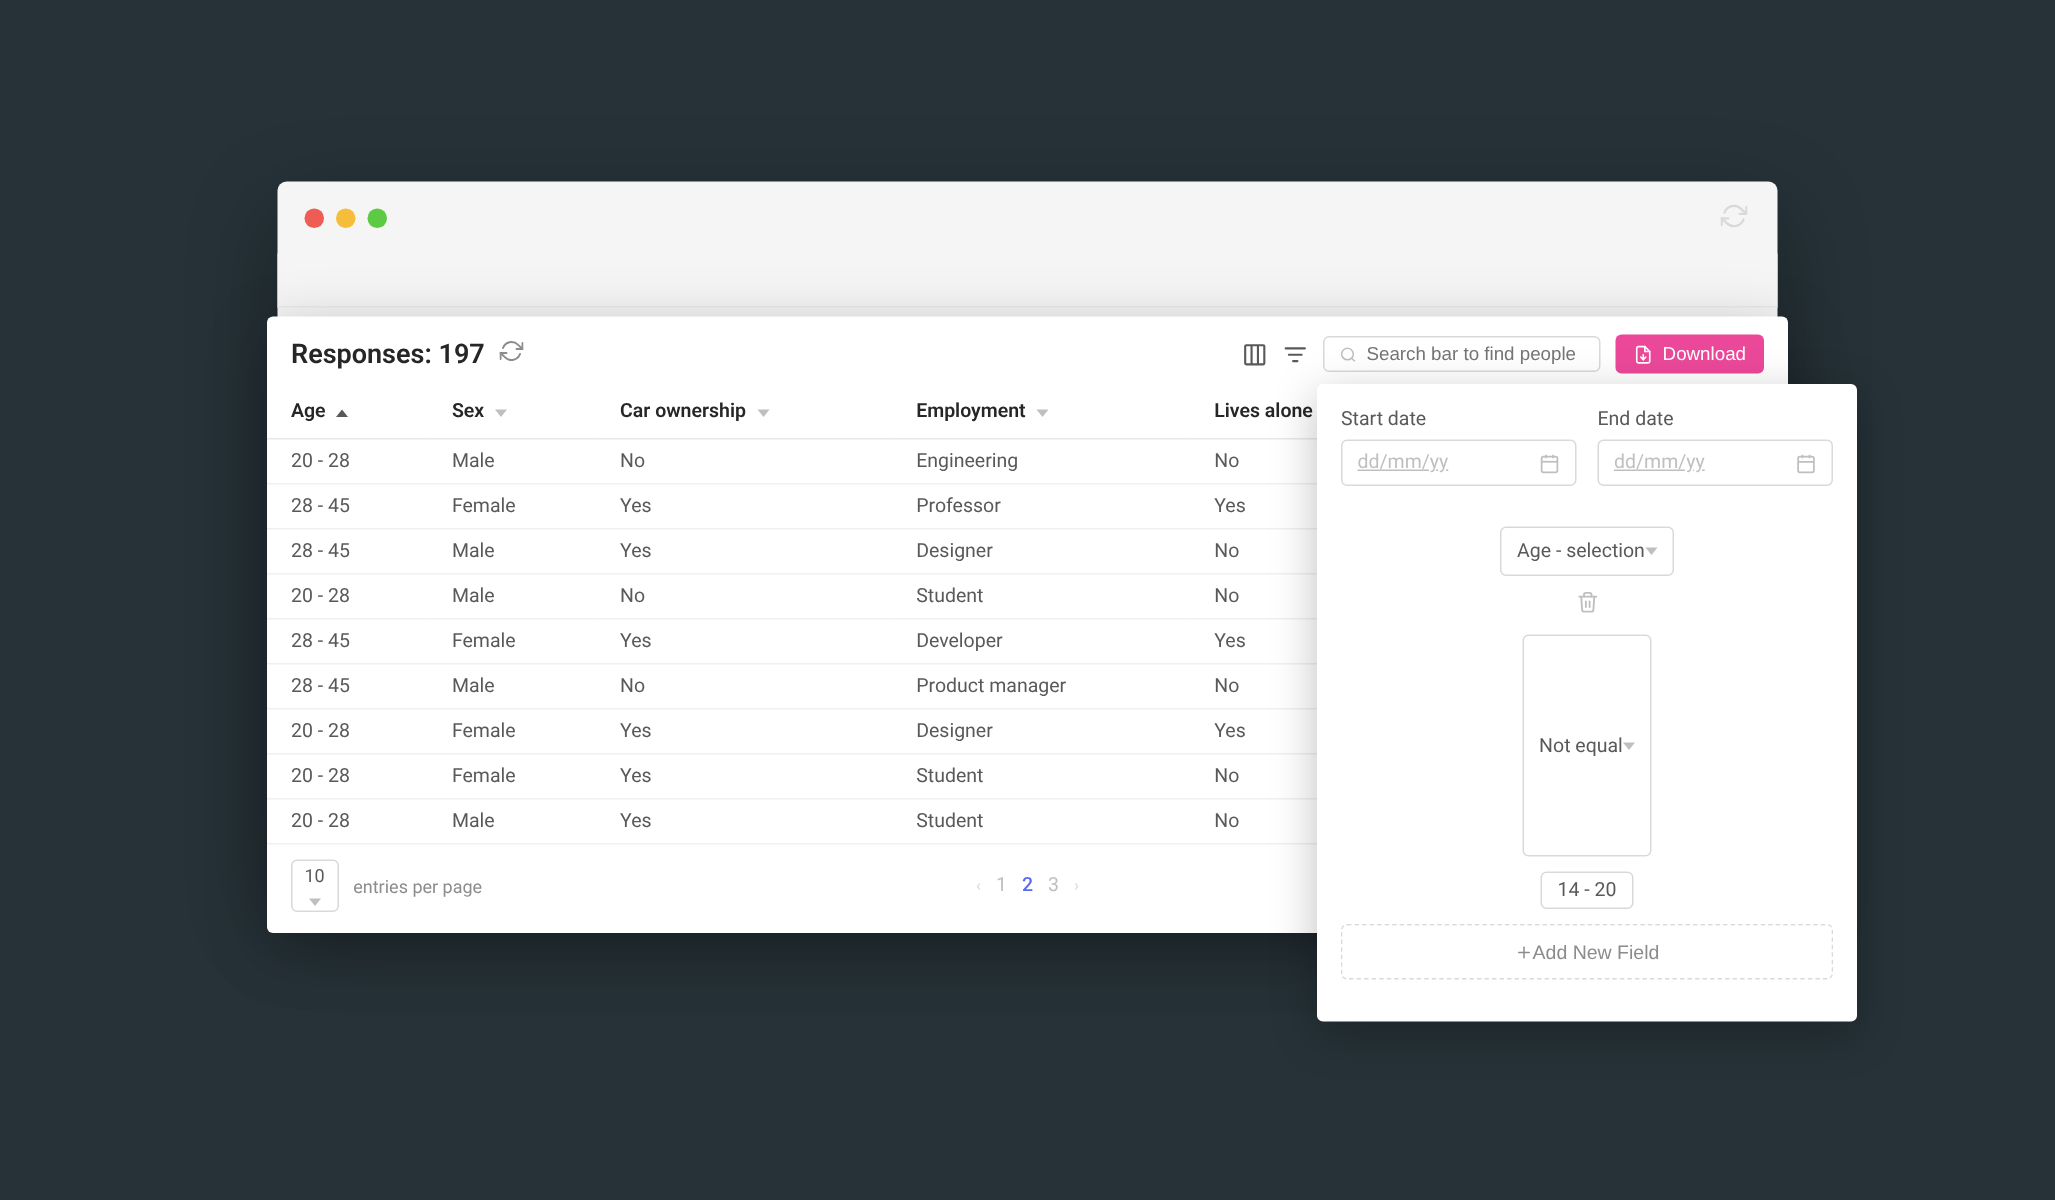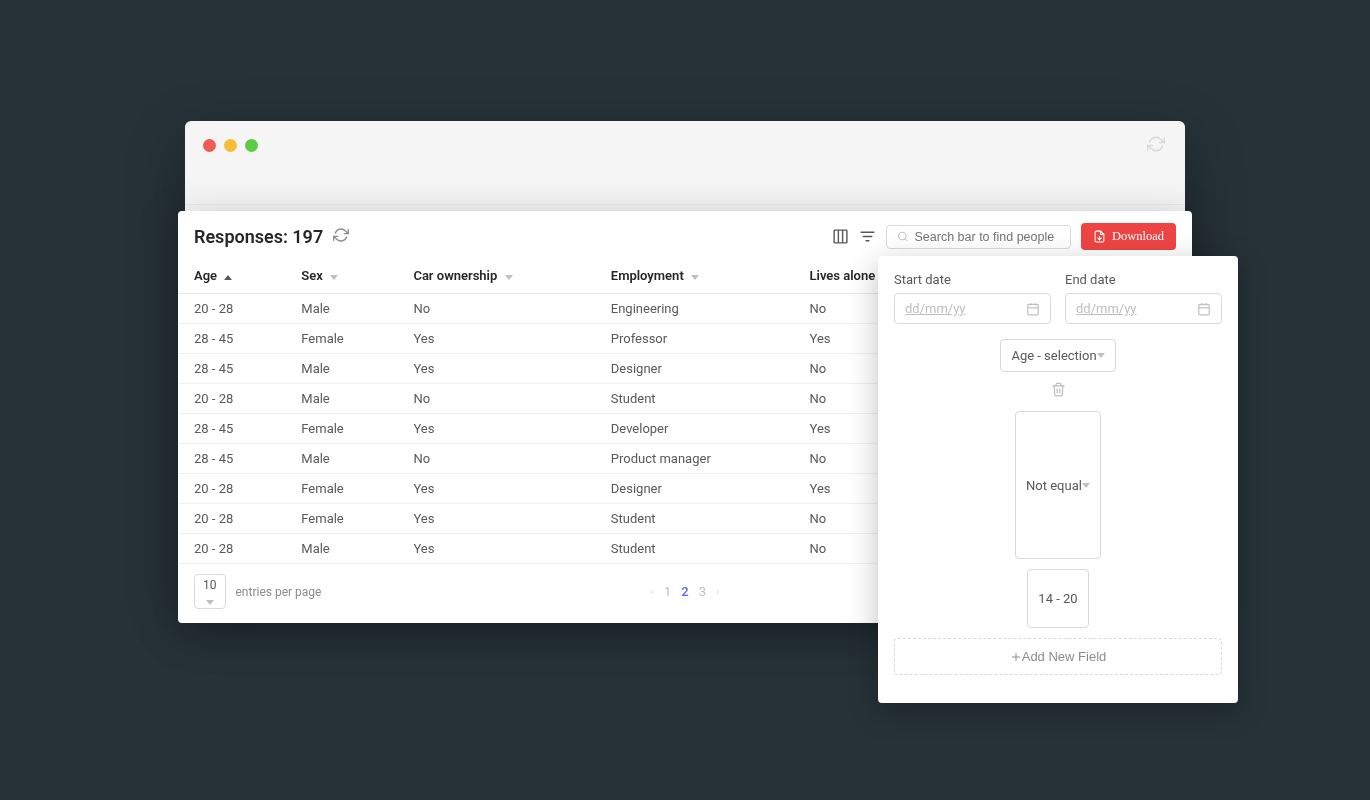--- a/index.html
+++ b/index.html
@@ -71,31 +71,30 @@
   border-radius: 4px;
   padding: 4px 10px;
   color: #bfbfbf;
   font-size: 12.5px;
   width: 185px;
 }
 .search-bar svg { color: #bfbfbf; }
 .search-bar input { border: none; outline: none; font-size: 12.5px; color: #595959; width: 100%; background: transparent; }
 
 .download-btn {
-  background: #ef4444;
+  background: #ec4899;
   color: #fff;
   border: none;
   border-radius: 4px;
   padding: 6px 12px;
   font-size: 12.5px;
   display: flex;
   align-items: center;
   gap: 6px;
   cursor: pointer;
-  font-family: Liberation Serif, serif;
 }
 
 table { width: 100%; border-collapse: collapse; }
 thead th {
   text-align: left;
   font-size: 13px;
   font-weight: 600;
   color: #262626;
   padding: 10px 16px 10px 16px;
   border-bottom: 1px solid #e8e8e8;
@@ -136,21 +135,21 @@
   position: absolute;
   left: 878px;
   top: 256px;
   width: 360px;
   background: #fff;
   border-radius: 4px;
   box-shadow: 0 8px 30px rgba(0,0,0,0.25);
   padding: 16px;
   z-index: 10;
 }
-.date-row { display: flex; gap: 14px; margin-bottom: 15px; }
+.date-row { display: flex; gap: 14px; margin-bottom: 27px; }
 .date-col { flex: 1; display: flex; flex-direction: column; gap: 6px; }
 .date-col label { font-size: 13px; color: #595959; }
 .date-input {
   border: 1px solid #d9d9d9;
   border-radius: 4px;
   padding: 7px 10px;
   display: flex;
   align-items: center;
   justify-content: space-between;
   font-size: 13px;
@@ -167,21 +166,21 @@
   align-items: center;
   justify-content: space-between;
   font-size: 13px;
   color: #595959;
   flex: 1;
   background: #fff;
 }
 .value-input {
   border: 1px solid #d9d9d9;
   border-radius: 4px;
-  padding: 21px 10px;
+  padding: 4px 10px;
   font-size: 13px;
   color: #595959;
   flex: 1;
 }
 .delete-icon { color: #bfbfbf; cursor: pointer; flex-shrink: 0; }
 
 .add-field-btn {
   width: 100%;
   border: 1.5px dashed #d9d9d9;
   border-radius: 4px;

